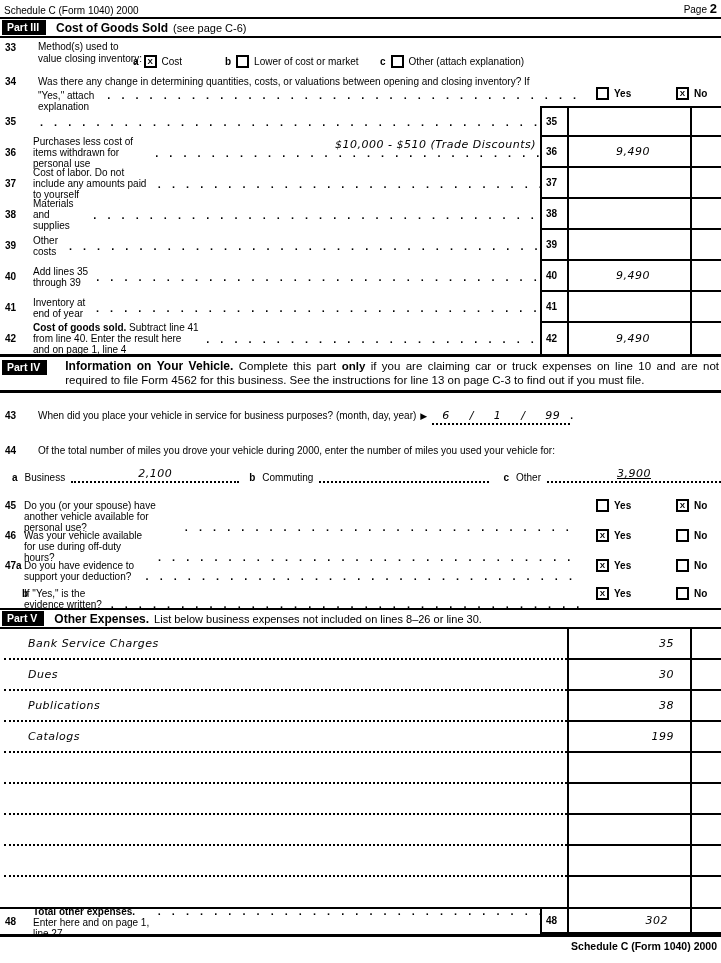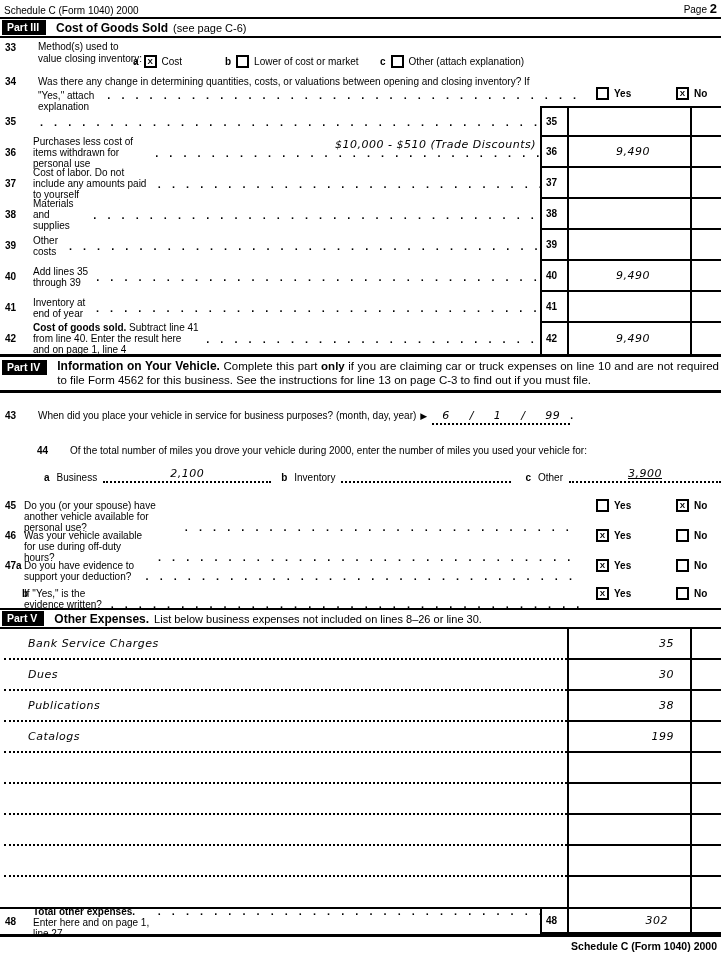--- a/index.html
+++ b/index.html
@@ -48,32 +48,32 @@
   .cell{box-sizing:border-box;border-left:2px solid #000;border-bottom:2px solid #000;height:100%;
         display:flex;align-items:center;flex:none;}
   .cellnum{width:27px;padding-left:4px;font-weight:bold;}
   .cellamt{width:123px;justify-content:flex-end;padding-right:40px;}
   .cellcents{width:31px;}
   .t3row:first-child .cell{border-top:2px solid #000;}
   .t3row:last-child .cell{border-bottom:none;}
   
   .p4{display:flex;border-top:3px solid #000;border-bottom:3px solid #000;padding:2px 0 3px;}
   .p4 .tab{align-self:flex-start;margin-top:1px;}
-  .p4text{flex:1;font-size:11.5px;line-height:14px;text-align:justify;padding-right:2px;}
+  .p4text{flex:1;font-size:11.5px;line-height:14px;text-align:justify;padding-right:2px;margin-left:8px;}
   .p4title{font-size:12px;}
   
   .l43{position:relative;height:46px;}
   .l43 .row{position:absolute;left:5px;right:0;top:16px;display:flex;align-items:baseline;}
   .l43 .ln{width:33px;font-weight:bold;flex:none;}
   .arrow{margin:0 5px 0 4px;font-size:9px;}
   .datefield{display:inline-flex;width:138px;justify-content:space-around;align-items:flex-end;
              border-bottom:2px dotted #000;padding-bottom:1px;}
   .period{font-weight:bold;}
   
-  .l44{position:relative;height:52px;margin-left:32px;}
+  .l44{position:relative;height:52px;}
   .l44 .lnum{top:6px;}
   .l44 .intro{position:absolute;left:38px;top:6px;white-space:nowrap;}
   .l44 .abc{position:absolute;left:12px;right:0;top:28px;display:flex;align-items:flex-end;}
   .abc .ltr{font-weight:bold;margin-right:7px;}
   .fill{border-bottom:2px dotted #000;display:flex;justify-content:center;align-items:flex-end;
         height:16px;margin-left:6px;box-sizing:border-box;padding-bottom:1px;}
   .fill-a{width:168px;} .fill-b{width:170px;margin-right:4px;} .fill-c{flex:1;text-decoration:underline;}
   .abc .albl{margin-right:0;}
   .abc .ltr-b{margin-left:10px;} .abc .ltr-c{margin-left:10px;}
   
@@ -275,21 +275,21 @@
   </div>
 
   <div class="l44">
     <span class="lnum">44</span>
     <span class="intro">Of the total number of miles you drove your vehicle during 2000, enter the number of miles you used your vehicle for:</span>
     <div class="abc">
       <span class="ltr">a</span>
       <span class="albl">Business</span>
       <span class="fill fill-a hand">2,100</span>
       <span class="ltr ltr-b">b</span>
-      <span class="albl">Inventory</span>
+      <span class="albl">Commuting</span>
       <span class="fill fill-b hand"></span>
       <span class="ltr ltr-c">c</span>
       <span class="albl">Other</span>
       <span class="fill fill-c hand">3,900</span>
     </div>
   </div>
 
   <div class="ynrow">
     <span class="lnum">45</span>
     <span class="lab">

